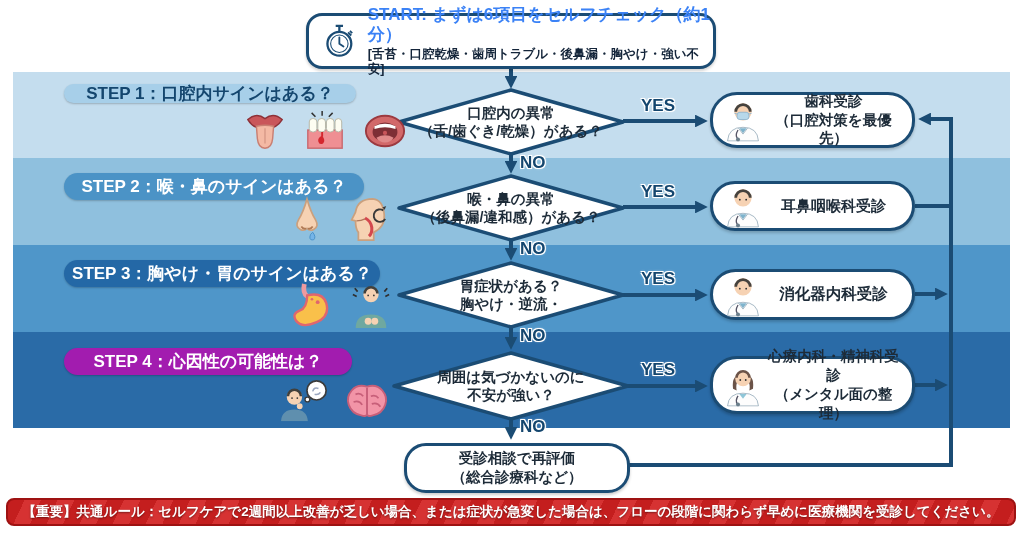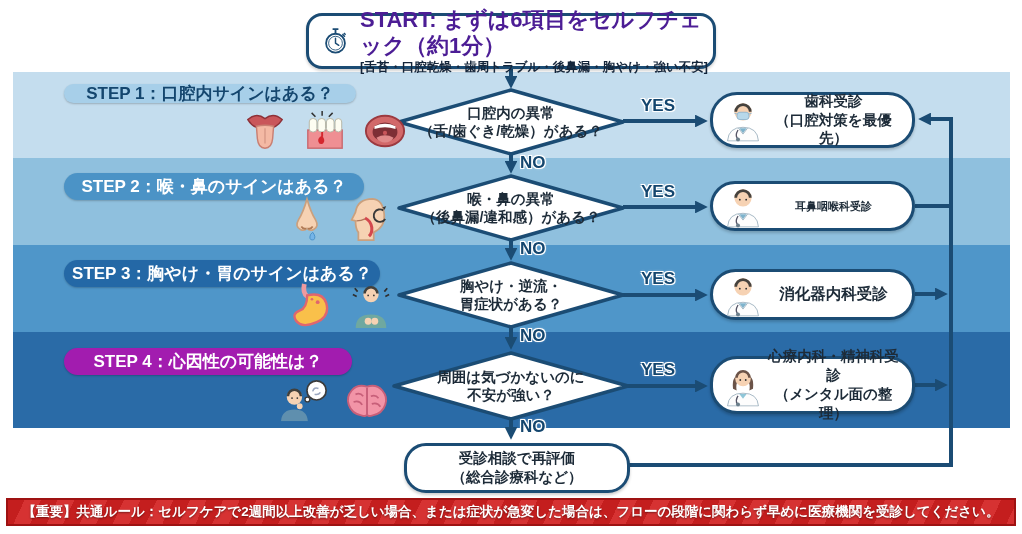--- a/index.html
+++ b/index.html
@@ -7,42 +7,42 @@
           font-family:"Liberation Sans","DejaVu Sans",sans-serif;}
   .band{position:absolute;left:13px;width:997px;}
   .band1{top:72px;height:86px;background:#c4ddee;}
   .band2{top:158px;height:87px;background:#8fc0de;}
   .band3{top:245px;height:87px;background:#4f96c9;}
   .band4{top:332px;height:96px;background:#2a6ba7;}
   .overlay{position:absolute;left:0;top:0;}
   .startbox{position:absolute;left:306px;top:13px;width:410px;height:56px;background:#fff;
             border:3.5px solid #1b4c74;border-radius:16px;display:flex;align-items:center;
             gap:10px;padding-left:12px;box-sizing:border-box;box-shadow:0 2px 3px rgba(0,0,0,.18);}
-  .startbox .t1{font-weight:bold;font-size:22px;color:#4c1d95;line-height:1.15;}
+  .startbox .t1{font-weight:bold;font-size:17px;color:#3b82f6;line-height:1.15;}
   .startbox .t2{font-weight:bold;font-size:12.5px;color:#14253a;line-height:1.2;margin-top:2px;}
   .pill{position:absolute;display:flex;align-items:center;justify-content:center;font-weight:bold;
         font-size:17px;border-radius:14px;box-shadow:0 1px 2px rgba(0,0,0,.22);white-space:nowrap;}
   .pill1{left:64px;top:84px;width:292px;height:19px;background:#a7cfe9;color:#14466e;}
   .pill2{left:64px;top:173px;width:300px;height:27px;background:#4b93c6;color:#fff;}
   .pill3{left:64px;top:260px;width:316px;height:27px;background:#2468a6;color:#fff;text-align:right;}
   .pill4{left:64px;top:348px;width:288px;height:27px;background:#a21caf;color:#fff;}
   .iconrow{position:absolute;display:flex;align-items:flex-end;gap:14px;}
   .qtext{position:absolute;text-align:center;font-weight:bold;font-size:14.5px;color:#1d2b38;line-height:1.25;}
   .yn{position:absolute;font-weight:bold;font-size:17px;color:#14466e;
       text-shadow:-1px -1px 0 #fff,1px -1px 0 #fff,-1px 1px 0 #fff,1px 1px 0 #fff,0 0 3px #fff;}
   .rbox{position:absolute;width:205px;background:#fff;border:3px solid #1b4c74;border-radius:27px;
         display:flex;align-items:center;padding:0 8px 0 10px;box-sizing:border-box;
         box-shadow:0 2px 3px rgba(0,0,0,.2);}
   .rbox .rtext{flex:1;text-align:center;font-weight:bold;font-size:14.5px;color:#1d2b38;line-height:1.3;}
   .fallbackbox{position:absolute;left:404px;top:443px;width:220px;height:44px;background:#fff;
         border:3px solid #1b4c74;border-radius:22px;display:flex;flex-direction:column;align-items:center;
         justify-content:center;font-weight:bold;font-size:14.5px;color:#1d2b38;line-height:1.3;
         box-shadow:0 2px 3px rgba(0,0,0,.2);text-align:right;}
   .banner{position:absolute;left:6px;top:498px;width:1010px;height:28px;box-sizing:border-box;
-        border:2px solid #9e1212;border-radius:0;
+        border:2px solid #9e1212;border-radius:8px;
         background:repeating-linear-gradient(115deg,#c41e1e 0 15px,#d63232 15px 30px);
         display:flex;align-items:center;justify-content:center;color:#fff;font-weight:bold;
         font-size:13.5px;white-space:nowrap;text-shadow:0 1px 2px rgba(0,0,0,.45);}
 </style>
 </head>
 <body>
 
 <div class="canvas">
 
   <div class="band band1"></div>
@@ -246,22 +246,22 @@
 
   <div class="qtext" style="left:401px;top:190px;width:220px;">
     <div>喉・鼻の異常</div>
     <div>（後鼻漏/違和感）がある？</div>
   </div>
   <div class="qtext" style="left:401px;top:104px;width:220px;">
     <div>口腔内の異常</div>
     <div>（舌/歯ぐき/乾燥）がある？</div>
   </div>
   <div class="qtext" style="left:401px;top:277px;width:220px;">
+    <div>胃症状がある？</div>
     <div>胸やけ・逆流・</div>
-    <div>胃症状がある？</div>
   </div>
   <div class="qtext" style="left:396px;top:368px;width:230px;">
     <div>周囲は気づかないのに</div>
     <div>不安が強い？</div>
   </div>
 
   <div class="yn" style="left:641px;top:96px;">YES</div>
   <div class="yn" style="left:641px;top:182px;">YES</div>
   <div class="yn" style="left:641px;top:269px;">YES</div>
   <div class="yn" style="left:641px;top:360px;">YES</div>
@@ -276,21 +276,21 @@
       </svg>
     <div class="rtext">
       <div>歯科受診</div>
       <div>（口腔対策を最優先）</div>
     </div>
   </div>
   <div class="rbox" style="left:710px;top:181px;height:50px;">
     <svg width="40" height="44" viewBox="0 0 44 48">
         <use href="#sym-doctor"></use>
       </svg>
-    <div class="rtext" style="font-size:11px;">耳鼻咽喉科受診</div>
+    <div class="rtext" style="font-size:15px;">耳鼻咽喉科受診</div>
   </div>
   <div class="rbox" style="left:710px;top:269px;height:51px;">
     <svg width="40" height="44" viewBox="0 0 44 48">
         <use href="#sym-doctor"></use>
       </svg>
     <div class="rtext" style="font-size:15.5px;">消化器内科受診</div>
   </div>
   <div class="rbox" style="left:710px;top:356px;height:58px;">
     <svg width="40" height="44" viewBox="0 0 44 48">
         <use href="#sym-doctor-female"></use>

